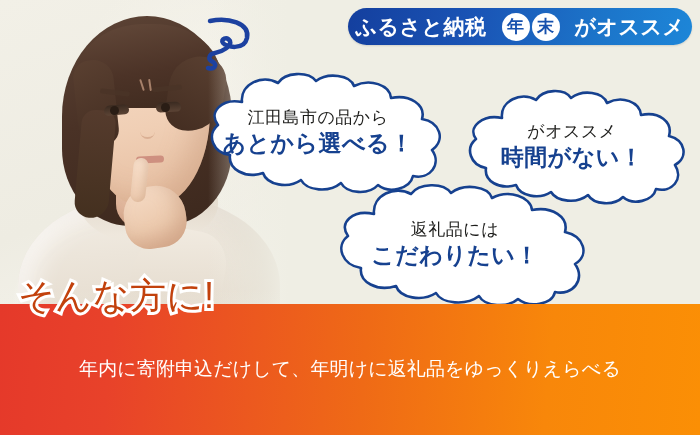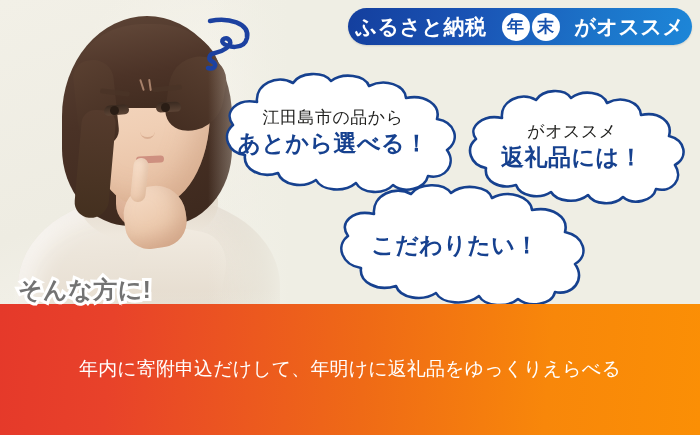--- a/index.html
+++ b/index.html
@@ -187,21 +187,21 @@
     position:relative;color:#16418f;font-size:23px;font-weight:bold;
     line-height:1.18;white-space:nowrap;letter-spacing:.5px;margin-top:2px;
     padding:0 3px;
   }
   .line2 .hl{
     position:absolute;left:-4px;right:-4px;top:42%;height:62%;
     background:linear-gradient(180deg,rgba(168,212,240,.15) 0%,rgba(150,203,237,.75) 35%,rgba(140,198,236,.85) 70%,rgba(175,216,242,.3) 100%);
     border-radius:4px;z-index:-1;
   }
 
-  #b1{left:199px;top:72px;width:268px;height:122px;}
+  #b1{left:184px;top:72px;width:268px;height:122px;}
   #b2{left:452px;top:88px;width:240px;height:118px;}
   #b3{left:312px;top:182px;width:286px;height:126px;}
 
   
   .band{
     position:absolute;left:0;bottom:0;width:700px;height:131px;
     background:linear-gradient(95deg,#e5392a 0%,#e8422a 16%,#ef6a16 52%,#f8870a 78%,#fb8f05 100%);
   }
   .band-inner{
     position:absolute;left:0;top:0;width:100%;height:100%;
@@ -212,22 +212,22 @@
   }
   .band-l2{
     font-size:26px;font-weight:bold;line-height:1.2;white-space:nowrap;letter-spacing:.1px;
   }
   .y{color:#ffe21a;}
   .w{color:#fff;}
 
   
   .sonna{
     position:absolute;left:18px;top:278px;
-    font-size:24px;font-weight:bold;line-height:1;letter-spacing:.5px;
-    color:#737373;white-space:nowrap;
+    font-size:36px;font-weight:normal;line-height:1;letter-spacing:.5px;
+    color:#c2410c;white-space:nowrap;
     -webkit-text-stroke:6px #ffffff;
     paint-order:stroke fill;
     z-index:6;
   }
 </style>
 </head>
 <body>
 
 <div id="stage">
 
@@ -287,33 +287,34 @@
   <div class="bubble" id="b2">
     <svg width="240" height="118" viewBox="0 0 240 118">
       <path d="M50 30 C48 13, 69 3, 84 12 C91 1, 112 0, 119 10 C131 1, 151 4, 155 15
                C170 7, 188 14, 189 27 C207 23, 221 34, 217 48 C233 52, 237 69, 223 77
                C232 91, 220 105, 204 101 C201 113, 181 118, 171 109 C162 118, 142 117, 136 107
                C125 116, 105 114, 99 104 C87 112, 68 108, 64 97 C47 102, 32 93, 34 80
                C18 77, 13 60, 24 51 C15 39, 31 26, 50 30 Z" fill="#ffffff" stroke="#16418f" stroke-width="2.6" stroke-linejoin="round"></path>
     </svg>
     <div class="txt">
       <div class="line1">がオススメ</div>
-      <div class="line2"><span class="hl"></span><span>返礼品には！</span></div>
+      <div class="line2"><span class="hl"></span><span>時間がない！</span></div>
     </div>
   </div>
 
   <div class="bubble" id="b3">
     <svg width="286" height="126" viewBox="0 0 286 126">
       <path d="M62 32 C60 13, 83 3, 99 12 C107 1, 131 0, 139 11 C152 1, 176 4, 180 16
                C197 7, 219 15, 220 28 C240 24, 257 35, 253 50 C272 54, 278 73, 263 82
                C274 97, 261 114, 243 110 C240 123, 217 126, 206 117 C196 126, 173 125, 167 114
                C154 124, 130 122, 124 111 C110 120, 88 116, 84 104 C65 110, 47 100, 49 86
                C30 83, 23 64, 36 54 C26 41, 41 27, 62 32 Z" fill="#ffffff" stroke="#16418f" stroke-width="2.6" stroke-linejoin="round"></path>
     </svg>
     <div class="txt">
+      <div class="line1">返礼品には</div>
       <div class="line2"><span class="hl"></span><span>こだわりたい！</span></div>
     </div>
   </div>
 
   <div class="band">
     <div class="band-inner">
       <div class="band-l1">年内に寄附申込だけして、年明けに返礼品をゆっくりえらべる</div>
     </div>
   </div>
 

